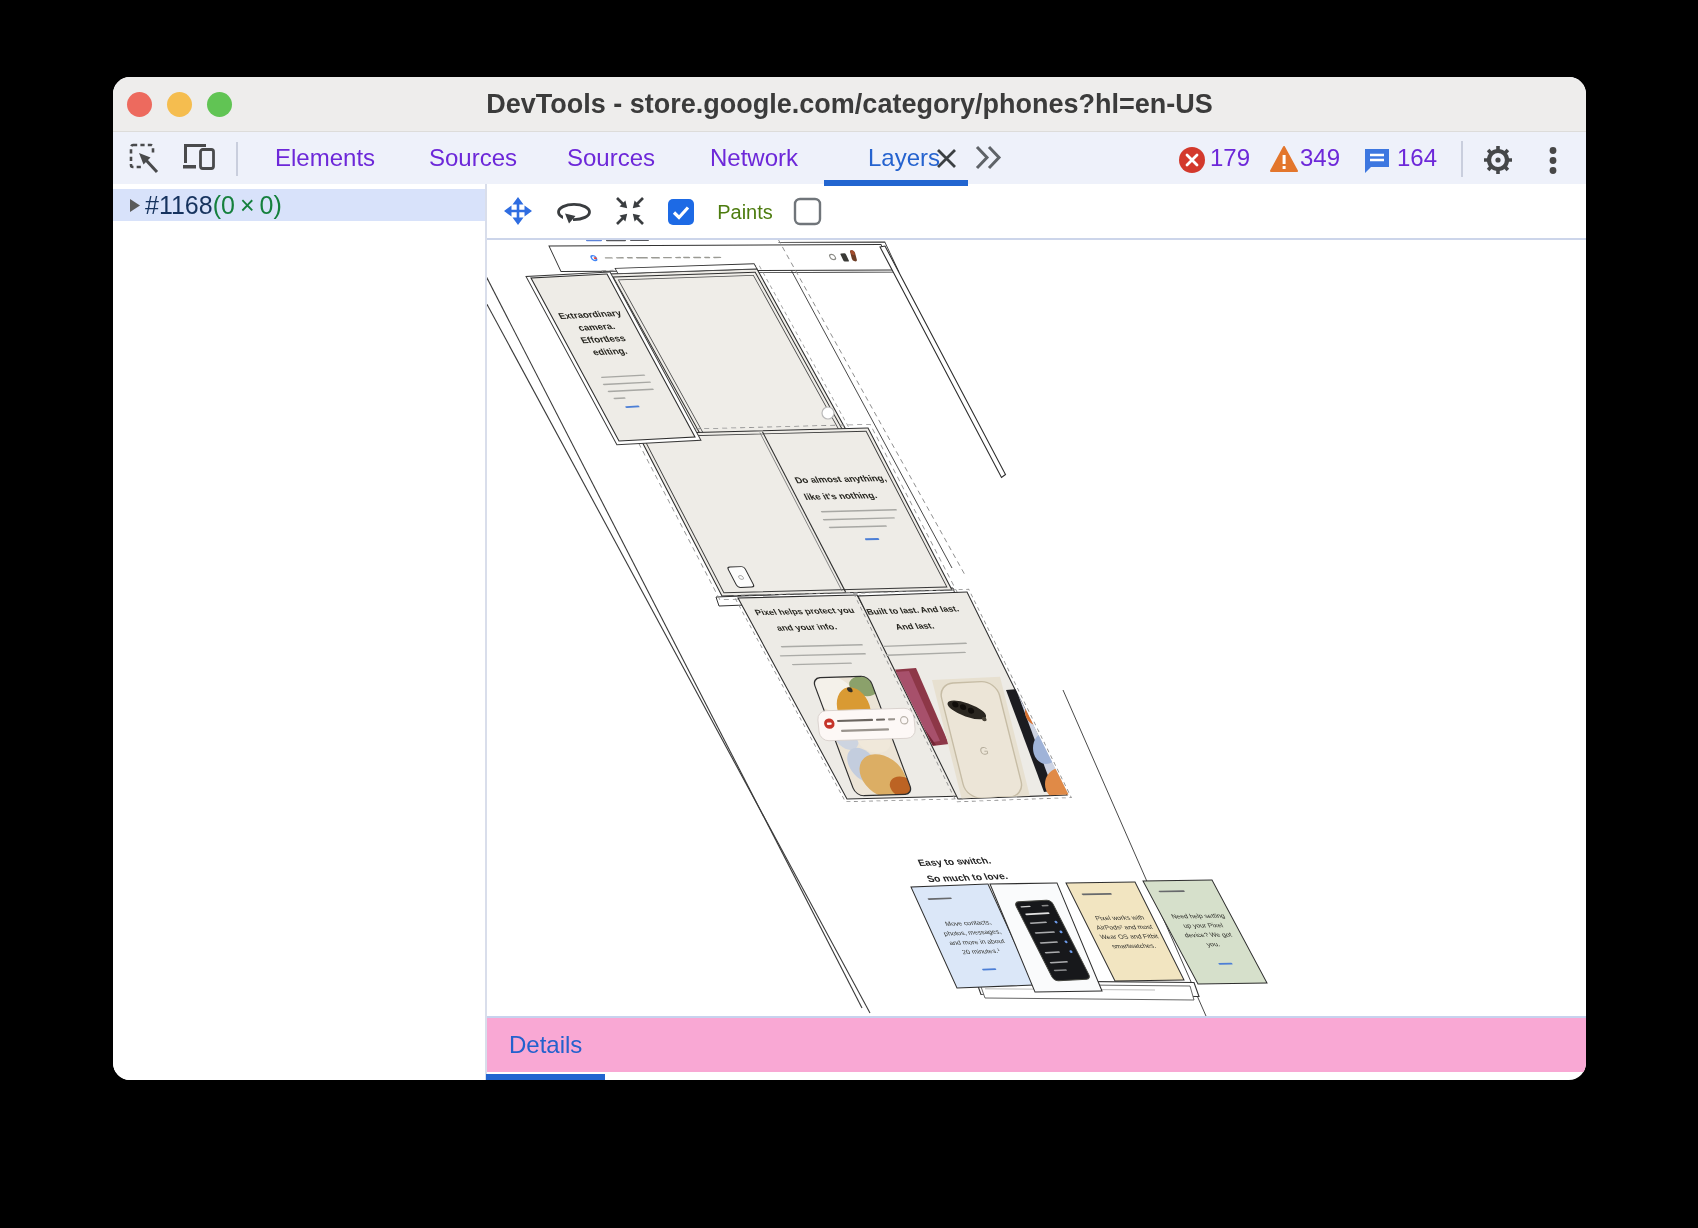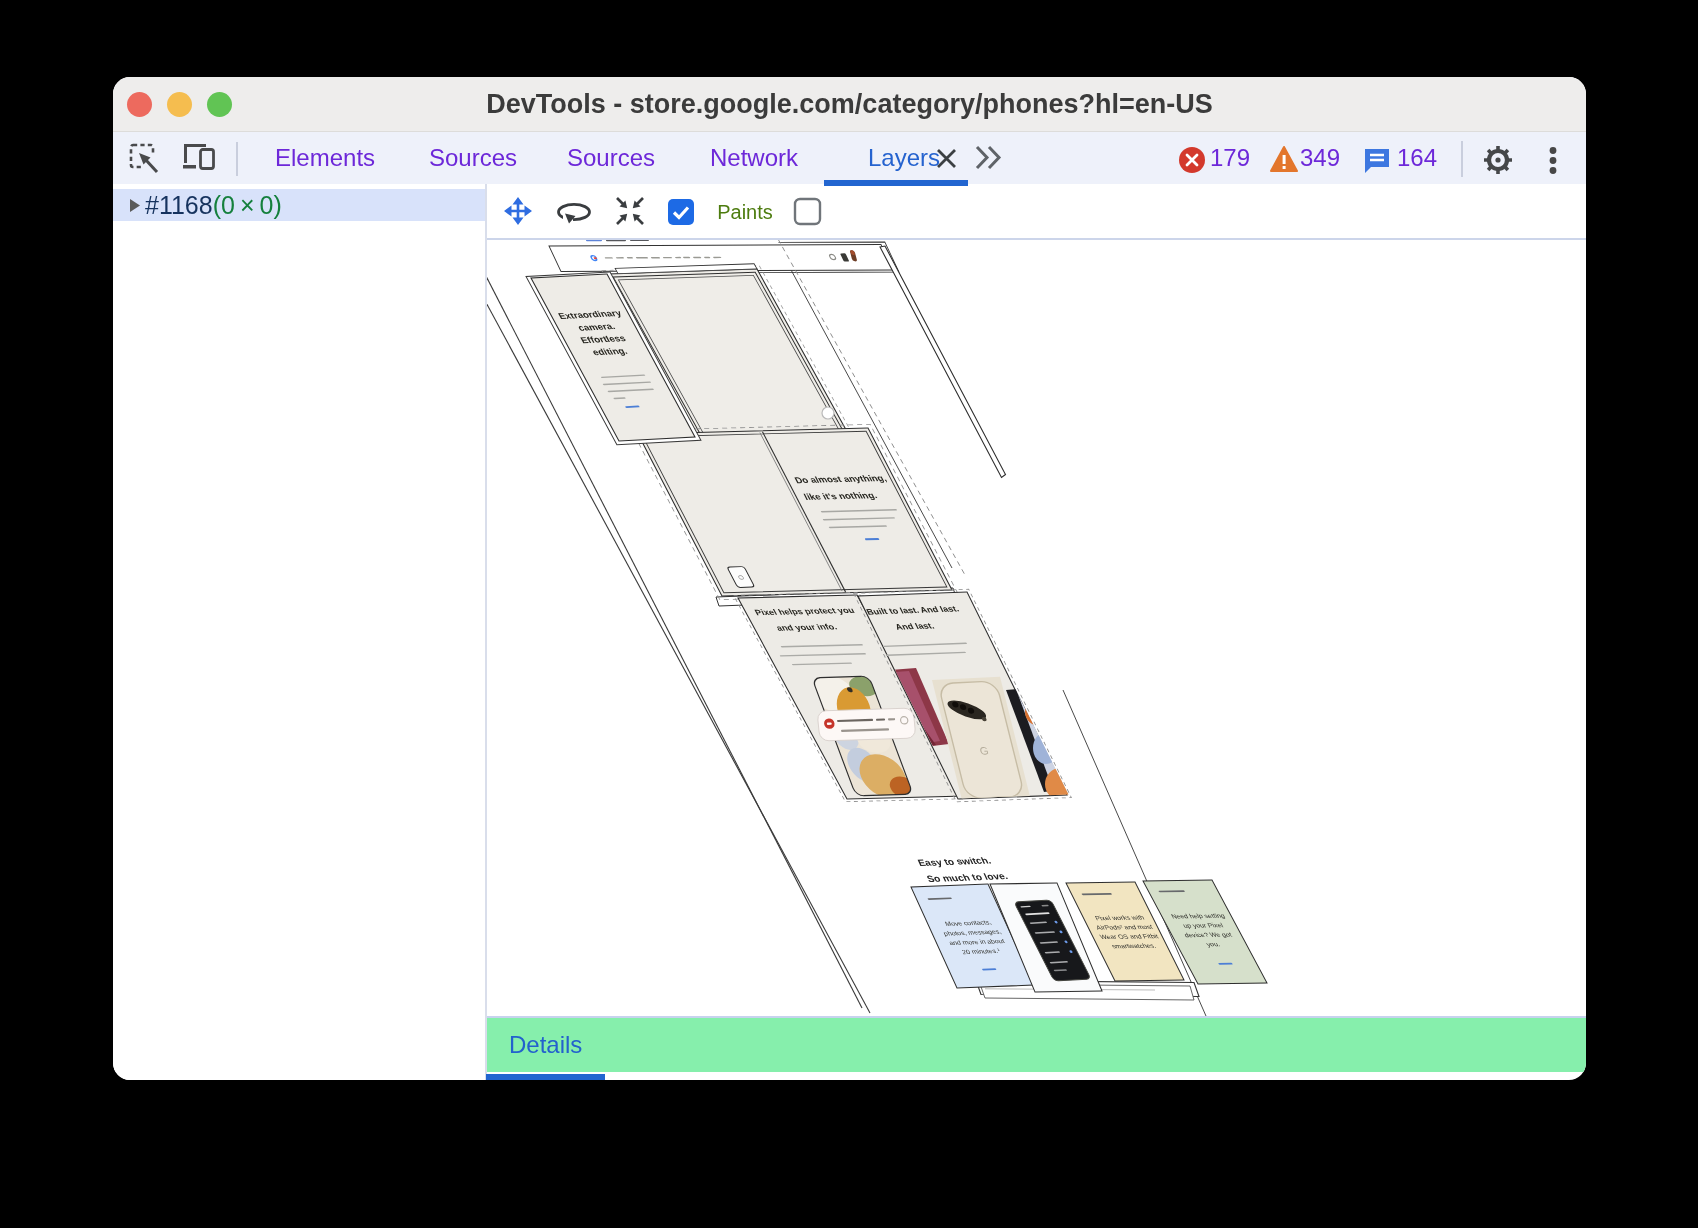--- a/index.html
+++ b/index.html
@@ -6,21 +6,21 @@
 #titlebar{position:absolute;left:0;top:0;width:100%;height:55px;background:#eeedec;border-bottom:1px solid #dddcda;}
 .tl{position:absolute;top:15px;width:25px;height:25px;border-radius:50%;}
 #title{position:absolute;left:0;top:0;width:100%;height:55px;line-height:55px;text-align:center;font-size:27px;font-weight:bold;color:#3b3b3b;}
 #tabbar{position:absolute;left:0;top:55px;width:100%;height:52px;background:#eef1fa;}
 .tabtxt{position:absolute;top:55px;height:52px;line-height:52px;font-size:24px;color:#6d28d9;text-align:center;}
 #sidebar{position:absolute;left:0;top:107px;width:372px;height:896px;background:#fff;}
 #sidesel{position:absolute;left:0;top:5px;width:372px;height:32px;background:#d8e2fa;font-size:25px;line-height:32px;color:#132c63;}
 #divider{position:absolute;left:372px;top:107px;width:2px;height:896px;background:#d9deeb;}
 #tools{position:absolute;left:374px;top:107px;width:1099px;height:56px;background:#fff;border-bottom:2px solid #ccd5ea;}
 #canvas3d{position:absolute;left:374px;top:163px;width:1099px;height:776px;background:#fff;}
-#details{position:absolute;left:374px;top:939px;width:1099px;height:56px;background:#86efac;border-top:2px solid #c7d2ee;font-size:24px;color:#2361cd;}
+#details{position:absolute;left:374px;top:939px;width:1099px;height:56px;background:#f9a8d4;border-top:2px solid #c7d2ee;font-size:24px;color:#2361cd;}
 #detailsu{position:absolute;left:373px;top:997px;width:119px;height:6px;background:#2265d0;}
 .lbl{position:absolute;top:107px;height:72px;line-height:56px;font-size:20px;color:#4d7c0f;}
 </style></head><body>
 
 <div id="win">
 
   <div id="titlebar"></div>
 
   <div class="tl" style="left:14px;background:#ed6a5e;"></div>
 

